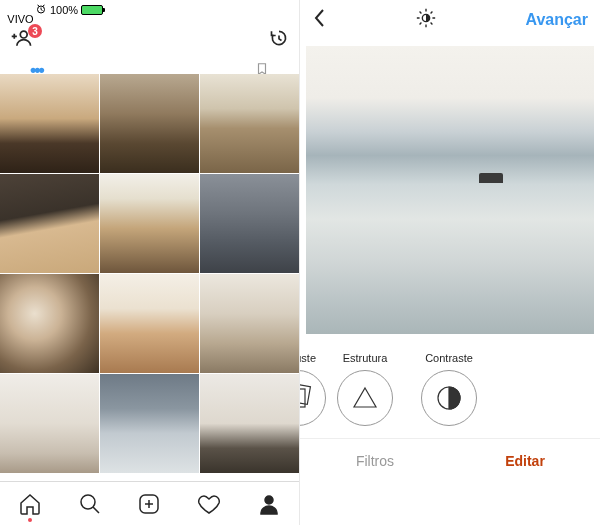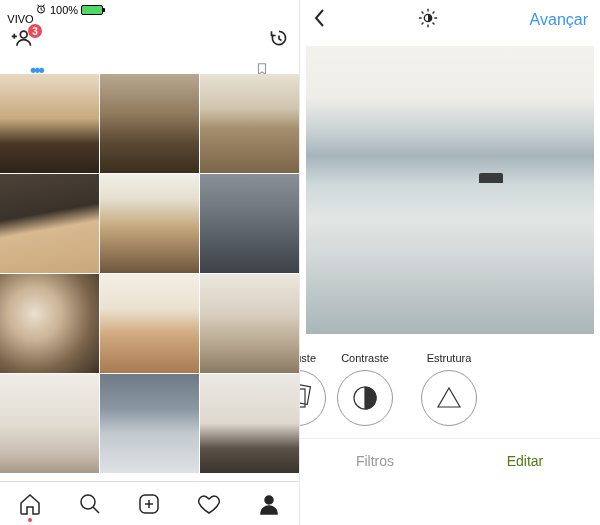--- a/index.html
+++ b/index.html
@@ -97,21 +97,21 @@
   .dot { width:4px; height:4px; background:#ed4956; border-radius:50%; position:absolute; bottom:-6px; left:50%; transform:translateX(-50%); }
 
   
   .edit-header {
     height: 40px;
     display:flex; align-items:center; justify-content:space-between;
     padding: 0 12px;
   }
   .back-chevron svg { width:14px; height:20px; }
   .lux-icon svg { width:22px; height:22px; }
-  .advance { color:#3897f0; font-size:16px; font-weight:400; }
+  .advance { color:#3897f0; font-size:16px; font-weight:700; }
 
   .preview-wrap { flex:0 0 auto; padding: 6px; }
   .preview {
     width: 288px; height: 288px;
     background: linear-gradient(180deg,
       #f4f2ed 0%, #efede8 18%,
       #c8d0d4 30%, #a6b4ba 38%,
       #cfd8da 48%, #e2e6e4 60%,
       #d0d6d6 75%, #b8c2c4 90%, #aab6b8 100%);
     position:relative;
@@ -147,21 +147,21 @@
   .mode-row {
     height: 44px;
     border-top: 1px solid #eee;
     display:flex;
   }
   .mode-row div {
     flex:1; display:flex; align-items:center; justify-content:center;
     font-size:14px;
   }
   .mode-inactive { color:#999; }
-  .mode-active { color:#4d7c0f; font-weight:400; }
+  .mode-active { color:#c2410c; font-weight:700; }
 </style>
 </head>
 <body>
 
 <div class="panel panel-left">
 
   <div class="status-bar">
     <div class="status-left">
       <div class="signal-dots">
         <span></span>
@@ -286,36 +286,36 @@
     <div class="tool partial">
       <div class="label" style="text-align:right;width:100%;overflow:hidden;">Ajuste</div>
       <div class="circle">
         <svg viewBox="0 0 30 30">
             <rect x="4" y="6" width="18" height="18" fill="none"></rect>
             <rect x="8" y="2" width="18" height="18" fill="none" transform="rotate(10 17 11)"></rect>
           </svg>
       </div>
     </div>
     <div class="tool">
+      <div class="label">Estrutura</div>
+      <div class="circle">
+        <svg viewBox="0 0 30 30">
+            <path d="M15 5L26 24H4z"></path>
+          </svg>
+      </div>
+    </div>
+    <div class="tool">
       <div class="label">Contraste</div>
       <div class="circle">
         <svg viewBox="0 0 30 30">
             <circle cx="15" cy="15" r="11"></circle>
             <path d="M15 4a11 11 0 0 1 0 22z" fill="#333"></path>
           </svg>
       </div>
     </div>
-    <div class="tool">
-      <div class="label">Estrutura</div>
-      <div class="circle">
-        <svg viewBox="0 0 30 30">
-            <path d="M15 5L26 24H4z"></path>
-          </svg>
-      </div>
-    </div>
   </div>
 
   <div class="mode-row">
     <div class="mode-inactive">Filtros</div>
     <div class="mode-active">Editar</div>
   </div>
 
 </div>
 
 </body></html>

